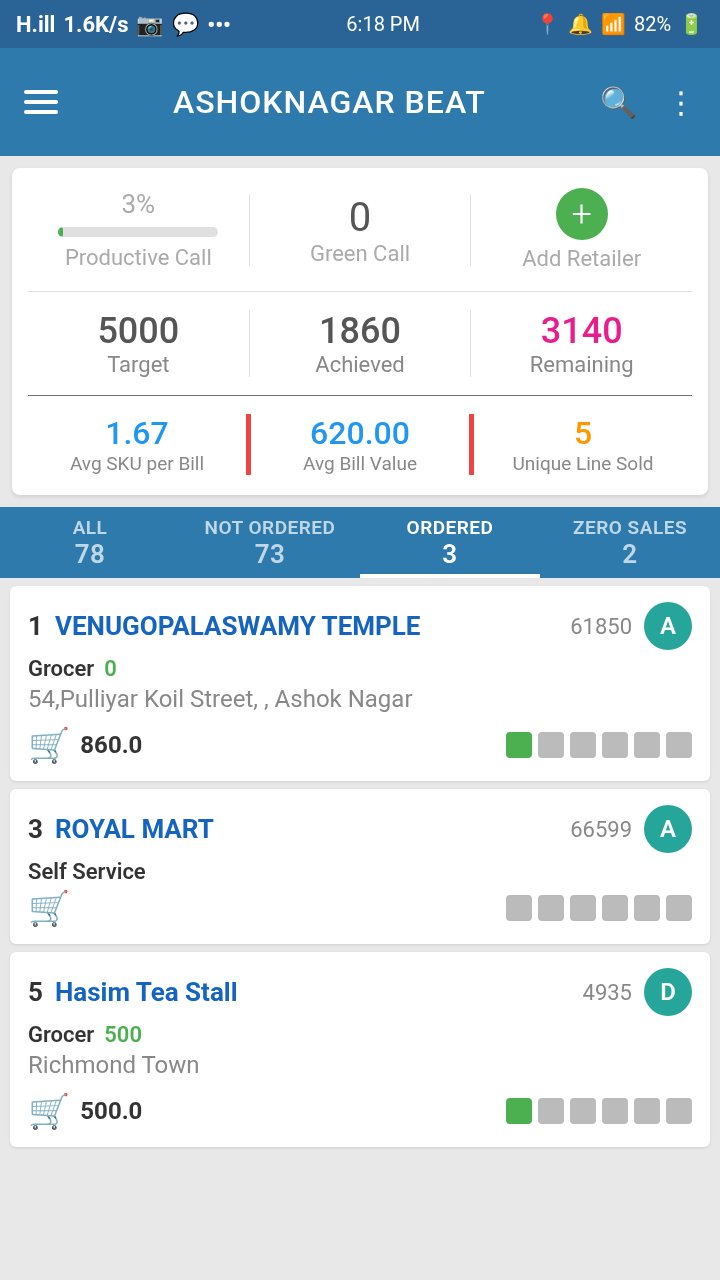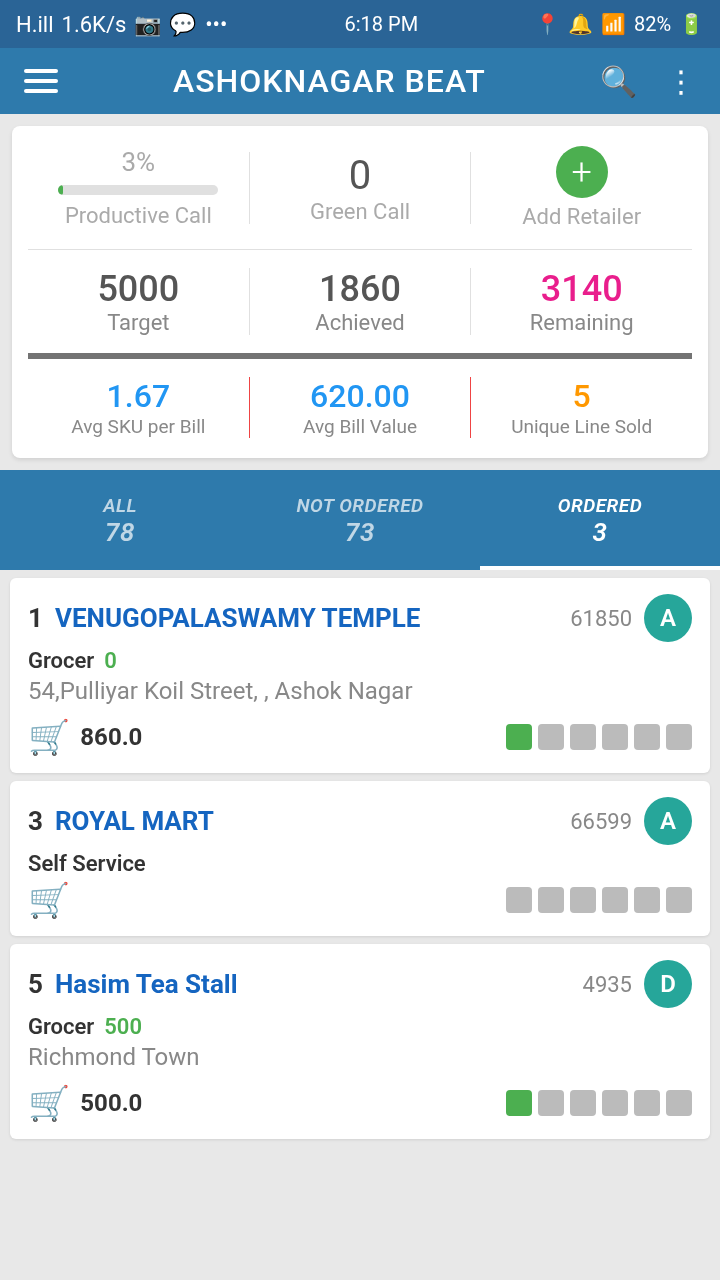--- a/index.html
+++ b/index.html
@@ -16,28 +16,28 @@
     .status-bar {
       background: #2a6496;
       height: 48px;
       display: flex;
       align-items: center;
       justify-content: space-between;
       padding: 0 16px;
       color: white;
       font-size: 22px;
     }
-    .status-left { display: flex; align-items: center; gap: 8px; }
+    .status-left { display: flex; align-items: center; gap: 8px; font-weight: bold; }
     .status-center { font-size: 20px; font-weight: 400; }
     .status-right { display: flex; align-items: center; gap: 8px; font-size: 20px; }
 
     
     .app-bar {
       background: #2e7aac;
-      height: 66px;
+      height: 108px;
       display: flex;
       align-items: center;
       justify-content: space-between;
       padding: 0 24px;
     }
     .app-bar-title {
       color: white;
       font-size: 32px;
       font-weight: 500;
       letter-spacing: 1px;
@@ -132,21 +132,21 @@
       margin-bottom: 6px;
     }
     .add-retailer-label {
       font-size: 22px;
       color: #aaa;
     }
 
     .stats-middle-row {
       display: flex;
       padding: 18px 0;
-      border-bottom: 6px solid #737373;
+      border-bottom: 1px solid #737373;
       justify-content: center;
     }
     .stat-cell {
       flex: 1;
       display: flex;
       flex-direction: column;
       align-items: center;
       border-right: 1px solid #e0e0e0;
     }
     .stat-cell:last-child { border-right: none; }
@@ -164,41 +164,40 @@
 
     .stats-bottom-row {
       display: flex;
       padding-top: 18px;
     }
     .metric-cell {
       flex: 1;
       display: flex;
       flex-direction: column;
       align-items: center;
-      border-right: 1px solid #ef4444;
+      border-right: 5px solid #ef4444;
     }
     .metric-cell:last-child { border-right: none; }
     .metric-value {
       font-size: 32px;
       font-weight: 500;
       color: #2196F3;
     }
     .metric-value.orange { color: #FF9800; }
     .metric-label {
       font-size: 19px;
       color: #888;
       text-align: center;
     }
 
     
     .tabs-bar {
       background: #2e7aac;
       display: flex;
-      height: 100px;
-      font-style: italic;
+      height: 71px;
     }
     .tab-item {
       flex: 1;
       display: flex;
       flex-direction: column;
       align-items: center;
       justify-content: center;
       color: rgba(255,255,255,0.7);
       cursor: pointer;
       position: relative;
@@ -422,20 +421,24 @@
     <span class="tab-count">78</span>
   </div>
   <div class="tab-item">
     <span class="tab-label">NOT ORDERED</span>
     <span class="tab-count">73</span>
   </div>
   <div class="tab-item active">
     <span class="tab-label">ORDERED</span>
     <span class="tab-count">3</span>
   </div>
+  <div class="tab-item">
+    <span class="tab-label">ZERO SALES</span>
+    <span class="tab-count">2</span>
+  </div>
 </div>
 
 <div class="store-list">
 
   <div class="store-card">
     <div class="store-header">
       <div class="store-number-name">
         <span class="store-number">1</span>
         <span class="store-name">VENUGOPALASWAMY TEMPLE</span>
       </div>

